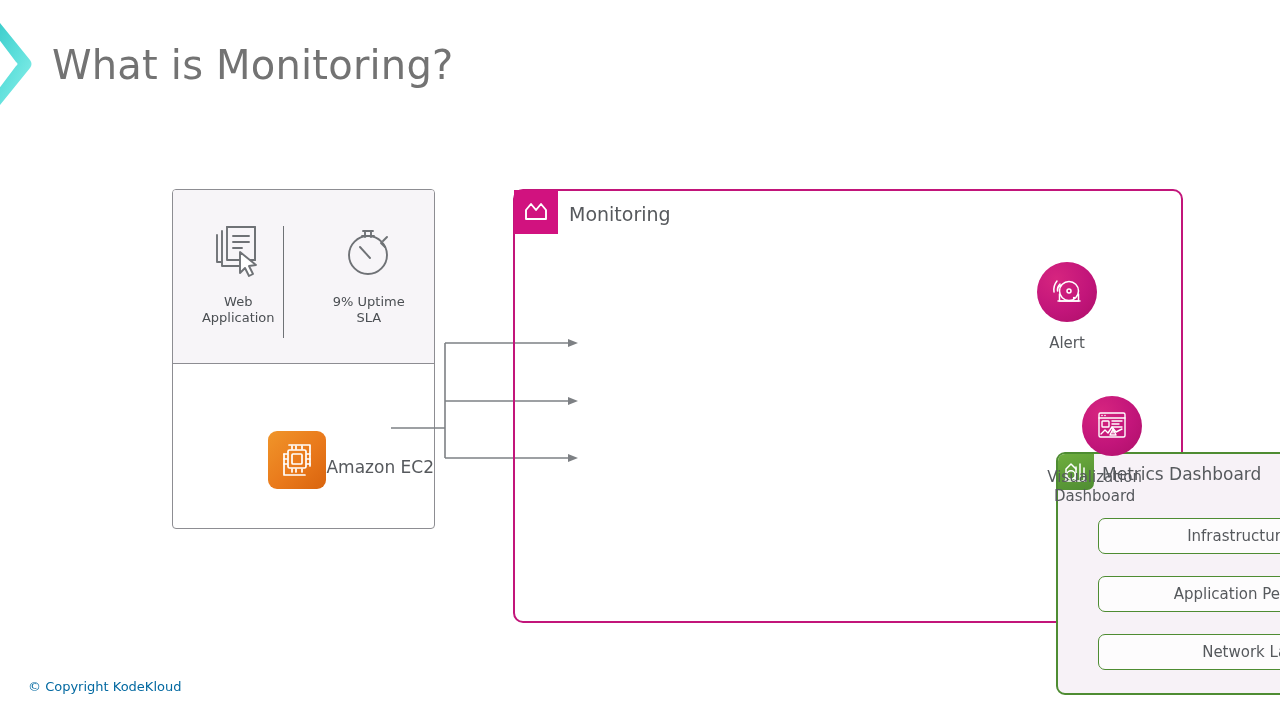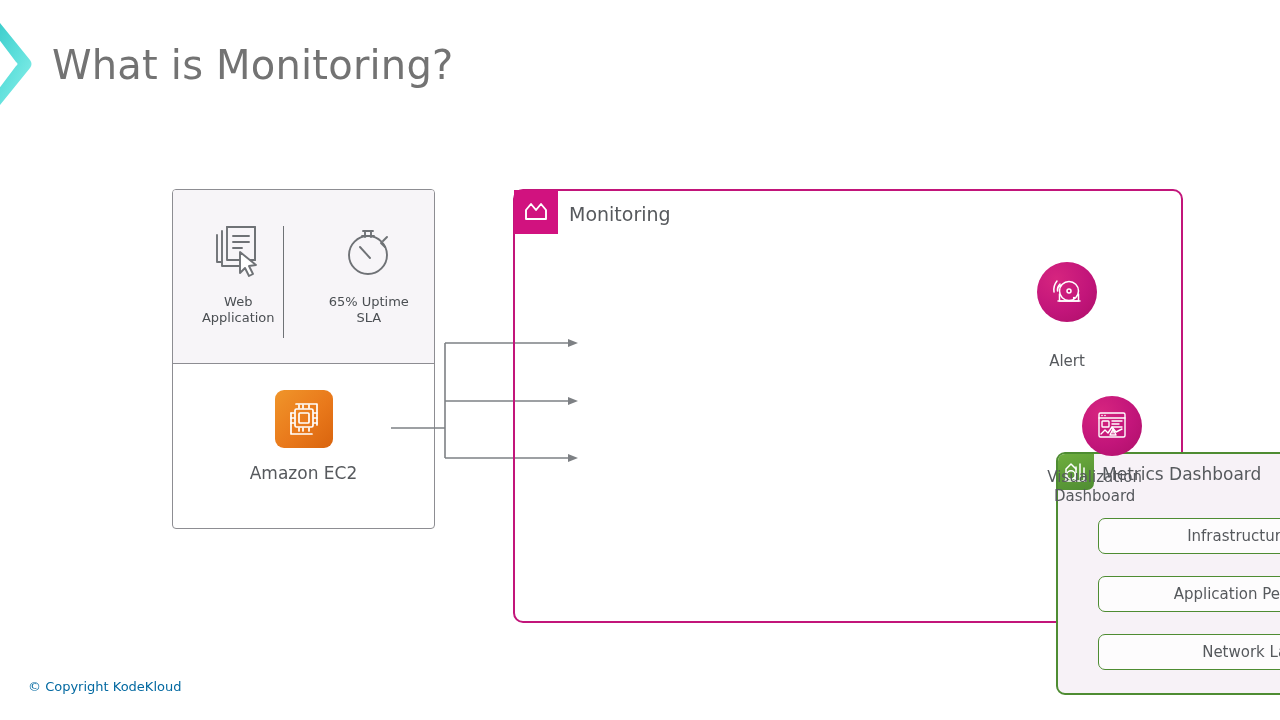--- a/index.html
+++ b/index.html
@@ -98,23 +98,23 @@
     color: #4b4f53;
     white-space: pre-line;
   }
   #source-bottom {
     position: absolute;
     left: 0;
     top: 174px;
     width: 100%;
     height: 165px;
     display: flex;
-    flex-direction: column;
-    align-items: center;
-    justify-content: flex-start;
+    flex-direction: row;
+    align-items: center;
+    justify-content: flex-end;
     padding-top: 26px;
     box-sizing: border-box;
   }
   #ec2-icon {
     width: 58px;
     height: 58px;
     border-radius: 9px;
     background: linear-gradient(135deg, #f0952a 0%, #e9791b 55%, #d9640e 100%);
     display: flex;
     align-items: center;
@@ -222,21 +222,21 @@
   #metric-box-2 { top: 180px; }
 
   
   .circle-item {
     position: absolute;
     width: 150px;
     display: flex;
     flex-direction: column;
     align-items: center;
   }
-  #circle-item-0 { left: 992px; top: 262px; gap: 18px; }
+  #circle-item-0 { left: 992px; top: 262px; }
   #circle-item-1 { left: 992px; top: 396px; align-items: flex-end; }
   .circle-badge {
     width: 60px;
     height: 60px;
     border-radius: 50%;
     background: radial-gradient(circle at 32% 28%, #d6257f 0%, #c2157a 55%, #ac0f68 100%);
     display: flex;
     align-items: center;
     justify-content: center;
   }
@@ -291,21 +291,21 @@
         <g fill="none" stroke="#6f7276" stroke-width="1.9" stroke-linecap="round" stroke-linejoin="round">
           <circle cx="28" cy="33" r="19"></circle>
           <path d="M23,9 L33,9"></path>
           <path d="M25,9 L25,15 M31,9 L31,15"></path>
           <path d="M22,14 L34,14"></path>
           <path d="M43,19 L47,15"></path>
           <path d="M41,21 L45,25"></path>
           <path d="M20,25 L30,36"></path>
         </g>
       </svg>
-      <div class="source-label">65% Uptime
+      <div class="source-label">9% Uptime
 SLA</div>
     </div>
   </div>
 
   <div id="source-bottom">
     <div id="ec2-icon">
       <svg width="42" height="42" viewBox="0 0 42 42">
         <g fill="none" stroke="#ffffff" stroke-width="1.7" stroke-linejoin="round" stroke-linecap="round">
           <path d="M13,6 L34,6 L34,27"></path>
           <path d="M8,15 L8,36 L29,36"></path>

